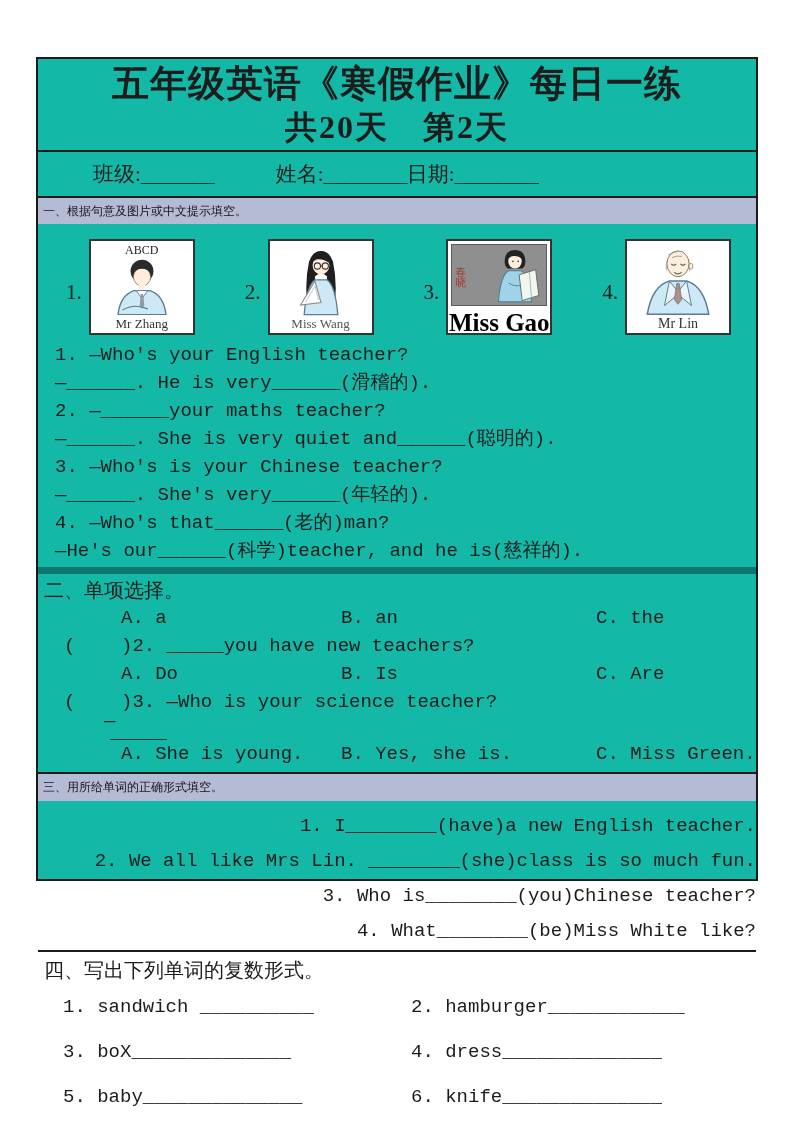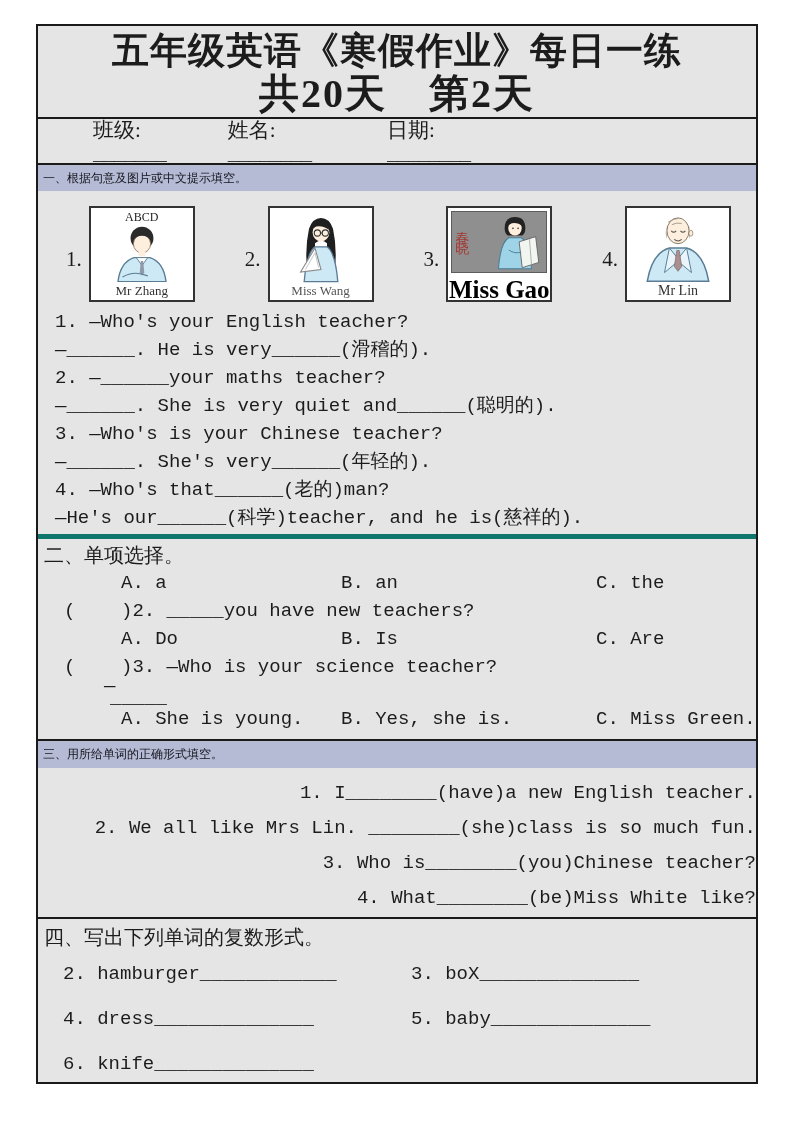--- a/index.html
+++ b/index.html
@@ -1,38 +1,38 @@
 <!DOCTYPE html>
 <html><head>
 <meta charset="utf-8">
 <style>
   html,body{margin:0;padding:0;}
   body{
     width:793px;height:1122px;background:#ffffff;position:relative;
     font-family:"Liberation Serif","DejaVu Serif",serif;color:#1c1c1c;
   }
   .page{
-    position:absolute;left:36px;top:24px;width:722px;height:1060px;
-    border:2px solid #1a1a1a;box-sizing:border-box;background:#e5e5e5;
+    position:absolute;left:36px;top:57px;width:722px;height:824px;
+    border:2px solid #1a1a1a;box-sizing:border-box;background:#14b8a6;
   }
   
   .title-block{
     height:89px;border-bottom:2px solid #1a1a1a;text-align:center;
     padding-top:2px;box-sizing:content-box;
   }
   .title-line1{font-size:37px;font-weight:bold;line-height:46px;letter-spacing:1px;}
-  .title-line2{font-size:40px;font-weight:bold;line-height:40px;letter-spacing:2px;}
+  .title-line2{font-size:32px;font-weight:bold;line-height:40px;letter-spacing:2px;}
   
   .info-row{
     height:44px;border-bottom:2px solid #1a1a1a;display:flex;align-items:center;
     padding-left:55px;font-size:21px;
   }
-  .info-pair{display:flex;align-items:flex-start;flex-direction:column;}
+  .info-pair{display:flex;align-items:flex-end;}
   .info-pair.p2{margin-left:62px;}
-  .info-pair.p3{margin-left:76px;}
+  .info-pair.p3{}
   .blank{font-family:"Liberation Mono","DejaVu Sans Mono",monospace;font-size:19px;letter-spacing:-1px;}
   
   .band{
     height:26px;line-height:26px;background:#b6bbd5;font-size:12px;
     padding-left:5px;color:#15151f;white-space:pre;
   }
   .band.b2{height:27px;line-height:27px;border-top:2px solid #1a1a1a;box-sizing:content-box;}
   
   .pics-row{height:114px;display:flex;padding-left:28px;box-sizing:border-box;padding-top:12px;}
   .pic-item{display:flex;align-items:center;}
@@ -44,27 +44,27 @@
   }
   .pic-top-text{font-size:12px;line-height:14px;margin-top:2px;color:#222;}
   .pic-caption{font-size:13px;line-height:16px;color:#333;position:absolute;bottom:1px;width:100%;text-align:center;}
   .pic-caption.gray{color:#555;}
   .pic-caption.big{font-size:25px;line-height:21px;color:#000;bottom:0;font-weight:bold;}
   .pic-svg{display:block;}
   .board{
     position:absolute;top:3px;left:3px;right:3px;height:60px;
     background:#8f8f8f;border:1px solid #5d5d5d;
   }
-  .board-text{position:absolute;left:3px;top:22px;font-size:14px;color:#a33b35;line-height:10px;width:12px;}
+  .board-text{position:absolute;left:3px;top:22px;font-size:11px;color:#a33b35;line-height:10px;width:12px;}
   .gao-fig{position:absolute;right:4px;top:6px;}
   
   .q-line{white-space:pre;font-family:"Liberation Mono","DejaVu Sans Mono",monospace;font-size:19px;}
   .sec1-text{height:229px;border-bottom:0;padding-left:17px;padding-top:3px;box-sizing:border-box;}
   .sec1-text .q-line{line-height:28px;}
-  .sec2{height:205px;border-top:5px solid #0f766e;box-sizing:border-box;padding-top:2px;}
+  .sec2{height:205px;border-top:7px solid #0f766e;box-sizing:border-box;padding-top:2px;}
   .sec-header{font-size:20px;line-height:28px;padding-left:6px;white-space:pre;}
   .sec2 .stem{padding-left:26px;line-height:28px;}
   .opt-row{display:flex;padding-left:83px;line-height:28px;}
   .opt-a{width:220px;}
   .opt-b{width:255px;}
   .opt-c{flex:1;}
   .opt-row span{white-space:pre;font-family:"Liberation Mono","DejaVu Sans Mono",monospace;font-size:19px;}
   .q3-dash{padding-left:66px;line-height:11px;height:11px;}
   .q3-blank{padding-left:72px;line-height:13px;height:13px;}
   .sec3{height:149px;padding-left:36px;padding-top:8px;box-sizing:border-box;}
@@ -220,20 +220,21 @@
   <div class="sec3">
     <div class="q-line">1. I________(have)a new English teacher.</div>
     <div class="q-line">2. We all like Mrs Lin. ________(she)class is so much fun.</div>
     <div class="q-line">3. Who is________(you)Chinese teacher?</div>
     <div class="q-line">4. What________(be)Miss White like?</div>
   </div>
 
   <div class="sec4">
     <div class="sec-header">四、写出下列单词的复数形式。</div>
     <div class="sec4-grid">
+      <div class="q-line">1. sandwich __________</div>
       <div class="q-line">2. hamburger____________</div>
       <div class="q-line">3. boX______________</div>
       <div class="q-line">4. dress______________</div>
       <div class="q-line">5. baby______________</div>
       <div class="q-line">6. knife______________</div>
     </div>
   </div>
 
 </div>
 

